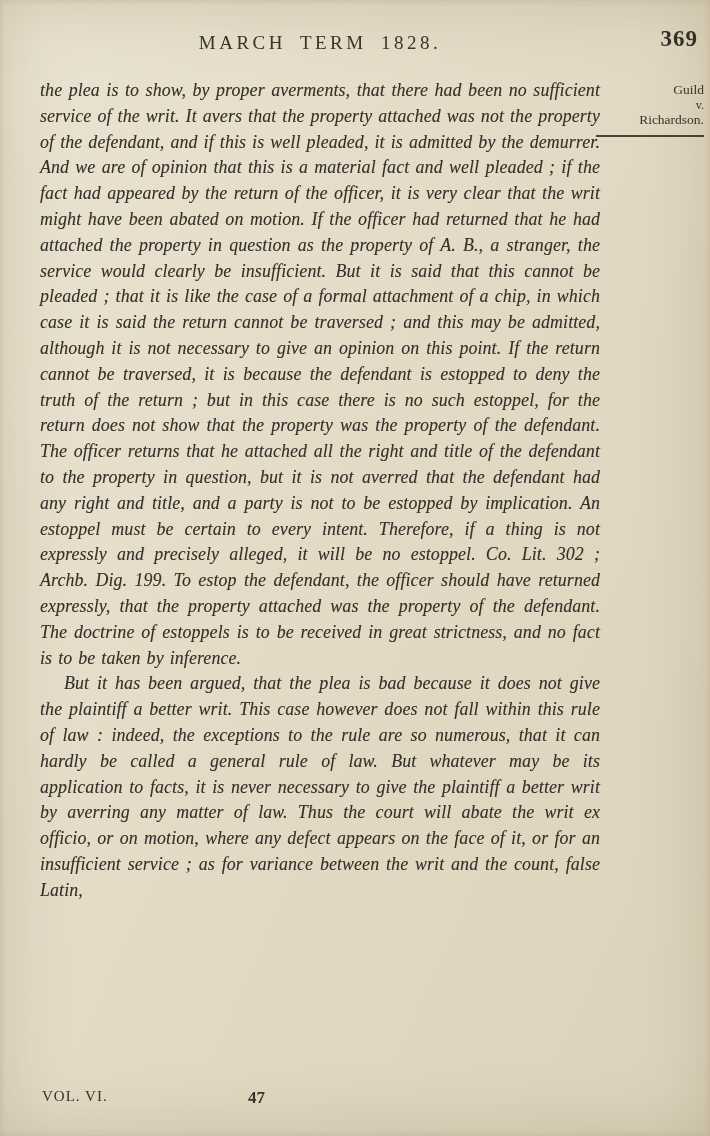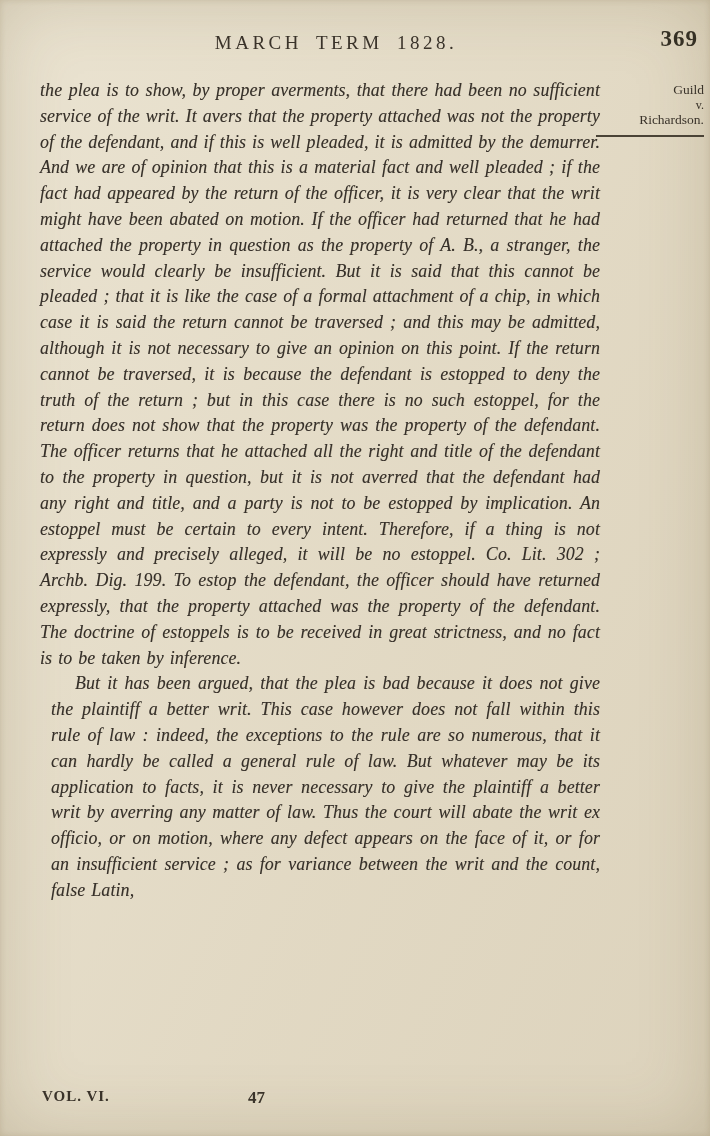--- a/index.html
+++ b/index.html
@@ -18,21 +18,21 @@
     width:710px;height:1136px;
     box-sizing:border-box;
     background:var(--paper,#e8e0cc);
     background-image:linear-gradient(115deg, rgba(255,255,255,0.10), rgba(120,95,50,0.06) 60%, rgba(120,95,50,0.10));
     box-shadow:inset 0 0 70px rgba(110,90,50,0.22), inset 0 0 6px rgba(110,90,50,0.18);
     color:var(--ink,#38productive);
     color:#38322a;
   }
   .header{
     position:absolute;
-    top:26px;left:16px;right:0;height:42px;
+    top:26px;left:0;right:0;height:42px;
   }
   .running-head{
     position:absolute;
     left:40px;width:560px;
     text-align:center;
     font-size:19px;
     letter-spacing:3.5px;
     word-spacing:6px;
     top:6px;
     color:#3a332a;
@@ -72,34 +72,33 @@
     font-size:17.8px;
     line-height:25.8px;
     text-align:justify;
     letter-spacing:0.15px;
     word-spacing:1.4px;
     color:#36302a;
     text-shadow:0.3px 0.3px 0 rgba(70,60,40,0.35);
   }
   .para.indented{
     text-indent:24px;
-    margin-left:11px;
   }
   .footer{
     position:absolute;
     left:0;right:0;
     top:1088px;
     height:30px;
   }
   .volume-label{
     position:absolute;
     left:42px;
     font-size:15px;
     letter-spacing:1px;
-    font-weight:bold;
+    font-weight:normal;
     color:#3a332a;
     text-align:right;
   }
   .signature-number{
     position:absolute;
     left:248px;
     font-size:17px;
     color:#3a332a;
     font-weight:bold;
   }

